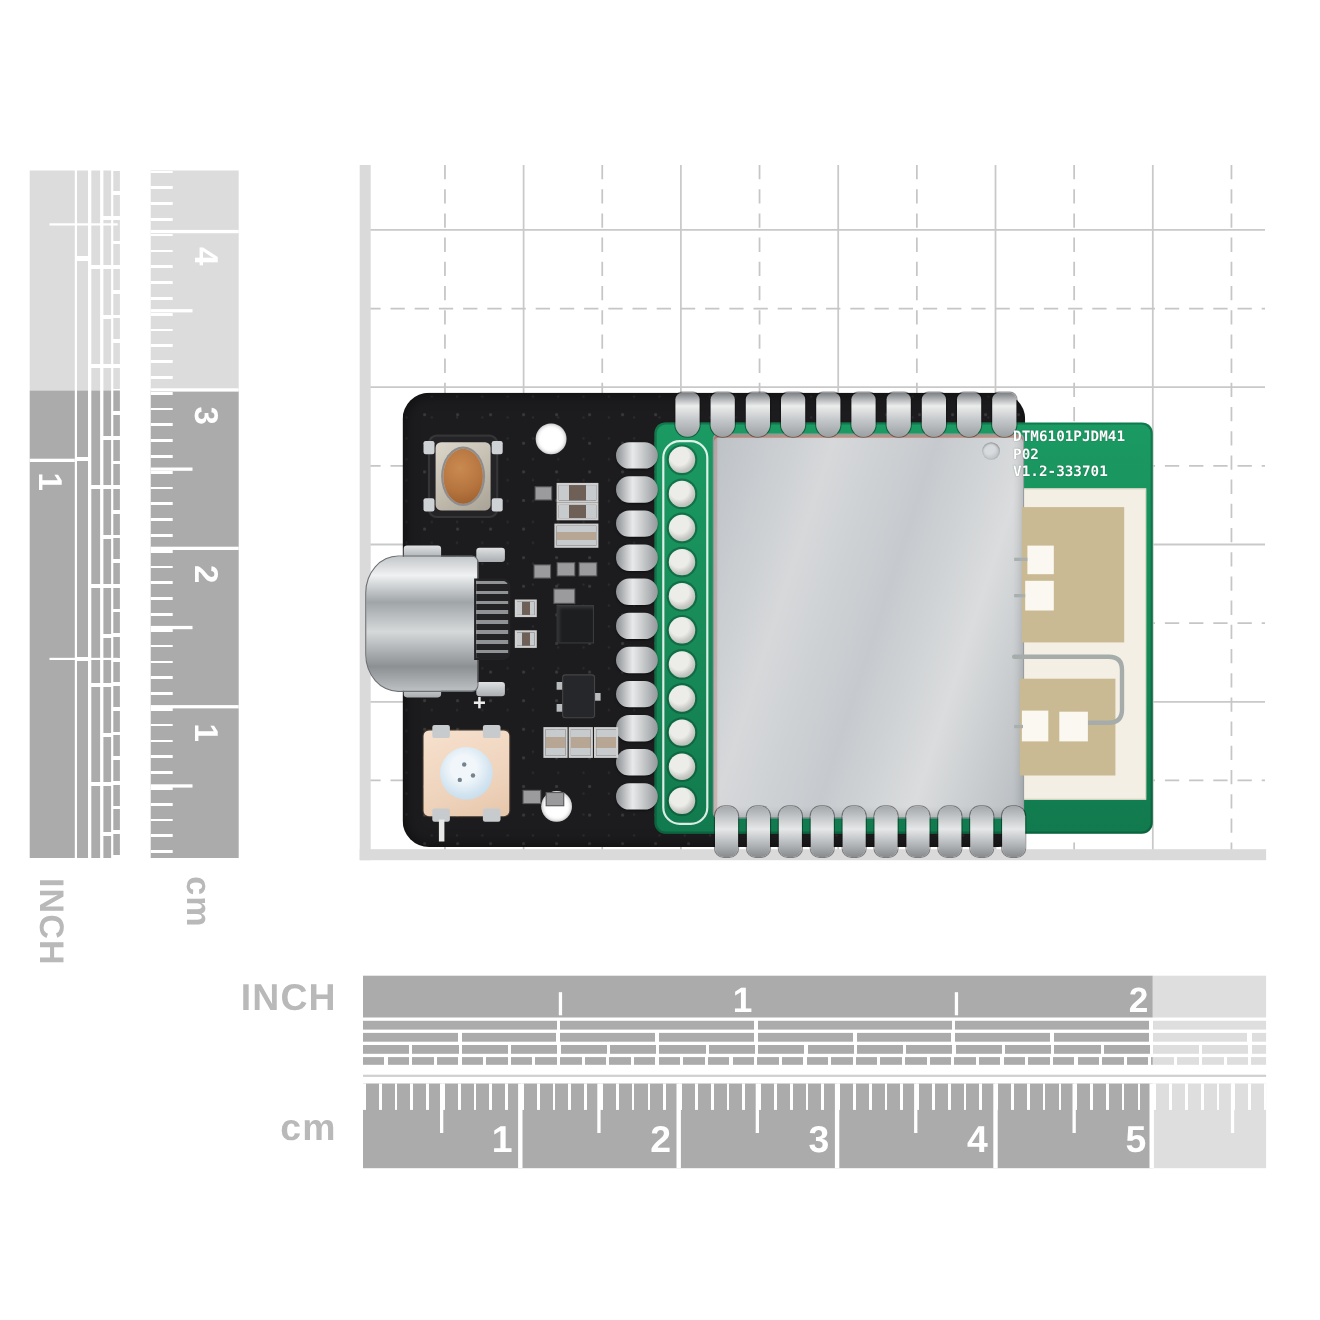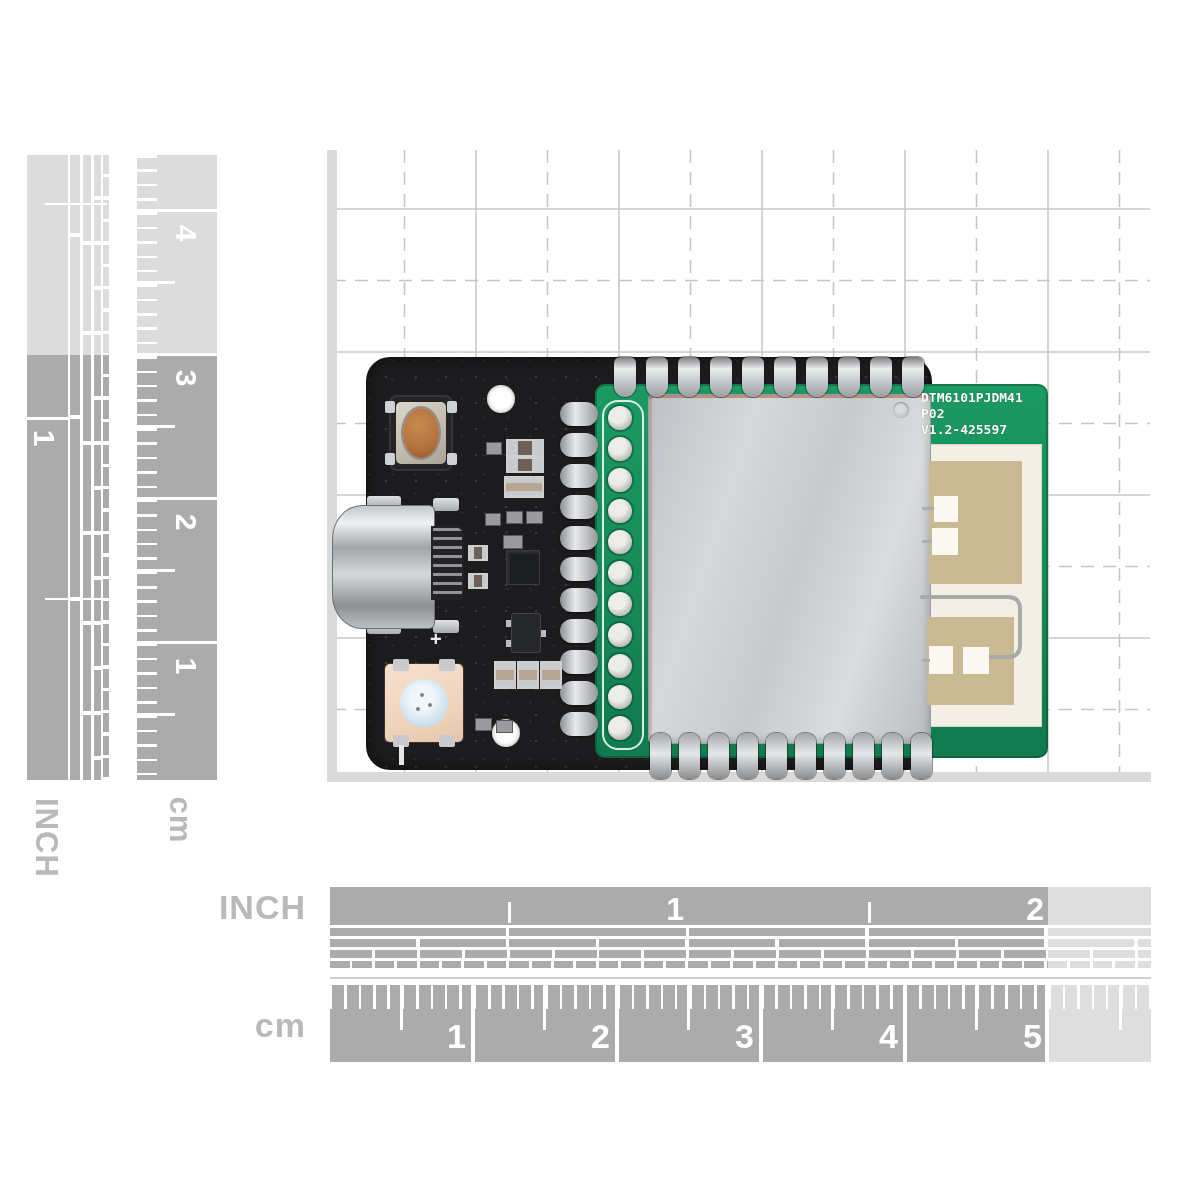--- a/index.html
+++ b/index.html
@@ -342,21 +342,21 @@
   <div class="stub" style="left:922px;top:507px;width:12px;"></div>
   <div class="stub" style="left:922px;top:540px;width:10px;"></div>
   <div class="stub" style="left:922px;top:659px;width:8px;"></div>
   <svg class="ant-svg" width="125" height="115">
     <path d="M 2 42 H 88 Q 100 42 100 54 V 90 Q 100 102 88 102 H 70" fill="none" stroke="#a6acaa" stroke-width="4" stroke-linecap="round"></path>
   </svg>
 
   <div class="abs module-text">
     <div>DTM6101PJDM41</div>
     <div>P02</div>
-    <div>V1.2-425597</div>
+    <div>V1.2-333701</div>
   </div>
 
   <div class="abs btn">
     <div class="btn-leg" style="left:-6px;top:4px;"></div>
     <div class="btn-leg" style="right:-6px;top:4px;"></div>
     <div class="btn-leg" style="left:-6px;bottom:4px;"></div>
     <div class="btn-leg" style="right:-6px;bottom:4px;"></div>
     <div class="btn-frame"></div>
     <div class="btn-cap"></div>
   </div>

